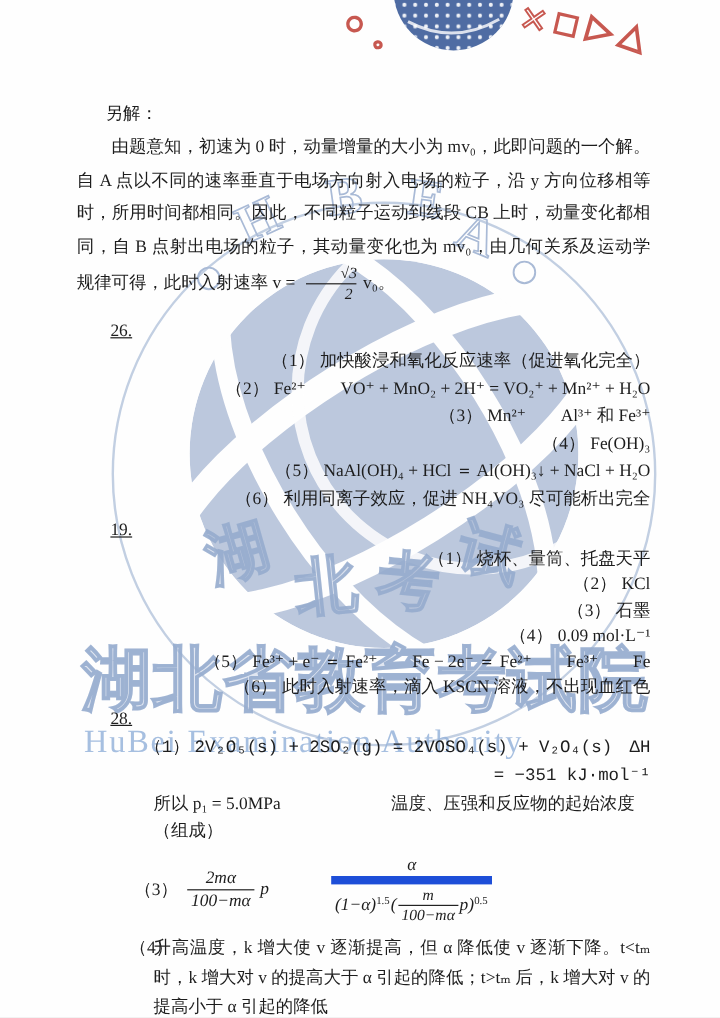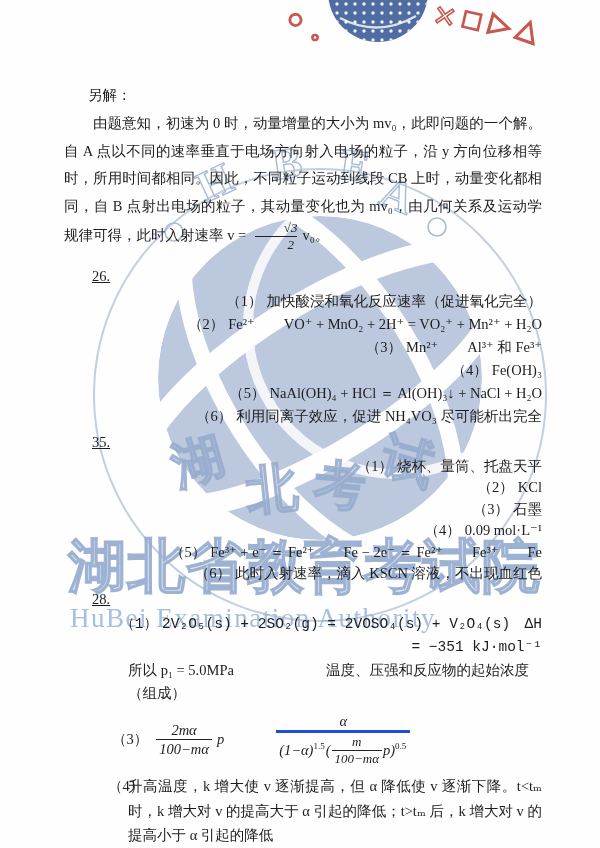--- a/index.html
+++ b/index.html
@@ -43,21 +43,21 @@
   .item .lbl{margin-right:4px;}
   .cont-line{padding-left:64px;line-height:23px;font-family:Liberation Serif, serif;}
   .cont-line .gap{display:inline-block;width:92px;}
   .hang{padding-left:64px;line-height:24.5px;text-align:justify;position:relative;}
   .hang .lbl{position:absolute;left:44px;top:0;}
   
   .frac{display:inline-flex;flex-direction:column;align-items:center;
         vertical-align:middle;font-style:italic;line-height:1.25;}
   .frac .den{border-top:1px solid #222;}
   .frac .num,.frac .den{padding:0 3px;white-space:nowrap;}
-  .den-row{display:inline-flex;align-items:center;border-top:3px solid #1d4ed8;padding:1px 3px;}
+  .den-row{display:inline-flex;align-items:center;border-top:7px solid #1d4ed8;padding:1px 3px;}
   .den-row sup{font-size:9px;font-style:normal;margin:-8px 1px 0 0;}
   .frac .frac{font-size:13px;margin:0 1px;}
   .f3-row{display:flex;align-items:center;margin:7px 0 6px;padding-left:48px;}
   .f3-row .lbl{margin-right:8px;}
   .f3-mult{font-style:italic;margin-left:5px;}
   .f3-spacer{width:52px;}
   .inline-frac{font-size:13px;margin:0 2px;}
 </style>
 </head>
 <body>
@@ -138,21 +138,21 @@
     <p class="secnum">26.</p>
     <div class="items-26">
       <div class="item"><span class="lbl">（1）</span><span>加快酸浸和氧化反应速率（促进氧化完全）</span></div>
       <div class="item"><span class="lbl">（2）</span><span>Fe²⁺　　VO⁺ + MnO₂ + 2H⁺ = VO₂⁺ + Mn²⁺ + H₂O</span></div>
       <div class="item"><span class="lbl">（3）</span><span>Mn²⁺　　Al³⁺ 和 Fe³⁺</span></div>
       <div class="item"><span class="lbl">（4）</span><span>Fe(OH)₃</span></div>
       <div class="item"><span class="lbl">（5）</span><span>NaAl(OH)₄ + HCl ＝ Al(OH)₃↓ + NaCl + H₂O</span></div>
       <div class="item"><span class="lbl">（6）</span><span>利用同离子效应，促进 NH₄VO₃ 尽可能析出完全</span></div>
     </div>
 
-    <p class="secnum tight">35.</p>
+    <p class="secnum tight">19.</p>
     <div class="items-27">
       <div class="item"><span class="lbl">（1）</span><span>烧杯、量筒、托盘天平</span></div>
       <div class="item"><span class="lbl">（2）</span><span>KCl</span></div>
       <div class="item"><span class="lbl">（3）</span><span>石墨</span></div>
       <div class="item"><span class="lbl">（4）</span><span>0.09 mol·L⁻¹</span></div>
       <div class="item"><span class="lbl">（5）</span><span>Fe³⁺ + e⁻ ＝ Fe²⁺　　Fe − 2e⁻ ＝ Fe²⁺　　Fe³⁺　　Fe</span></div>
       <div class="item"><span class="lbl">（6）</span><span>此时入射速率，滴入 KSCN 溶液，不出现血红色</span></div>
     </div>
 
     <p class="secnum tight">28.</p>

